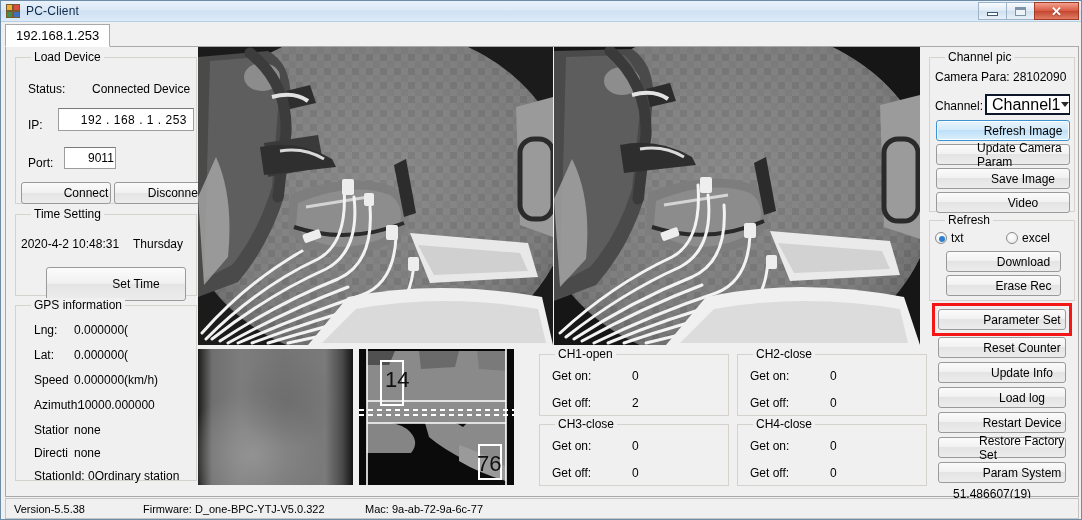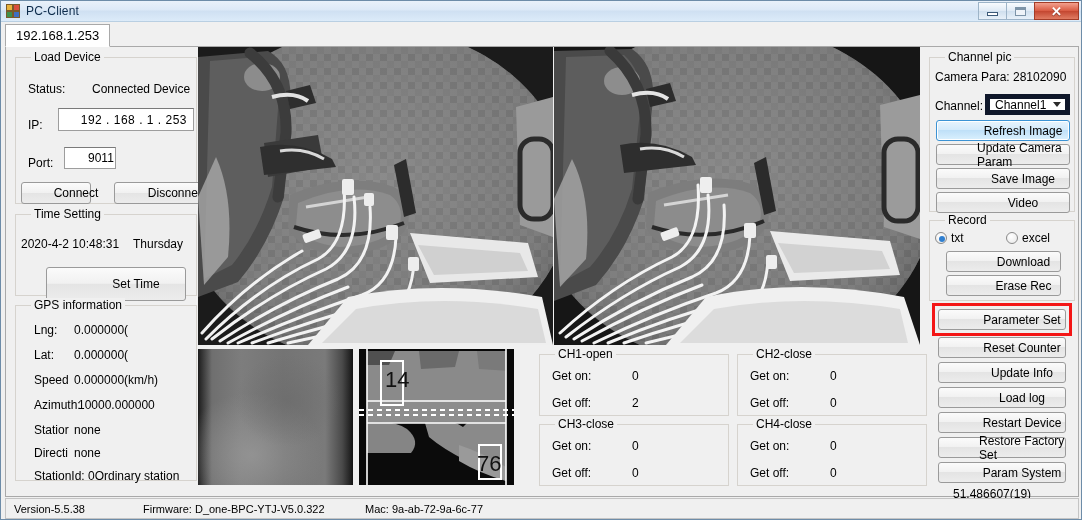--- a/index.html
+++ b/index.html
@@ -131,23 +131,23 @@
     border-top-color: #7a7a7a;
     font-size: 12px;
     display: flex; align-items: center;
   }
   .ipbox { justify-content: flex-end; padding-right: 6px; letter-spacing: .5px; }
   .portbox { padding-left: 23px; }
   
   .combo {
     position: absolute;
     background: #ffffff;
-    border: 5px solid #0f172a;
+    border: 2px solid #0f172a;
     display: flex; align-items: center;
-    font-size: 12px;
+    font-size: 16px;
   }
   .combo .cval { padding-left: 5px; flex: 1; }
   .combo .arrow {
     width: 17px; height: 100%;
     display: flex; align-items: center; justify-content: center;
     background: #ffffff;
   }
   .caret {
     width: 0; height: 0;
     border-left: 4px solid transparent;
@@ -234,21 +234,21 @@
       <div class="legend">Load Device</div>
       <div class="lbl" style="left:12px; top:24px;">Status:</div>
       <div class="val" style="left:76px; top:24px;">Connected Device</div>
 
       <div class="lbl" style="left:12px; top:60px;">IP:</div>
       <div class="textbox ipbox" style="left:42px; top:50px; width:136px; height:23px;">192 . 168 .  1   . 253</div>
 
       <div class="lbl" style="left:12px; top:98px;">Port:</div>
       <div class="textbox portbox" style="left:48px; top:89px; width:52px; height:22px;">9011</div>
 
-      <div class="btn" style="left:5px; top:124px; width:70px; height:22px;">Connect</div>
+      <div class="btn" style="left:5px; top:124px; width:90px; height:22px;">Connect</div>
       <div class="btn" style="left:98px; top:124px; width:87px; height:22px;">Disconnect</div>
     </div>
 
     <div class="group" style="left:9px; top:167px; width:182px; height:82px;">
       <div class="legend">Time Setting</div>
       <div class="val" style="left:5px; top:22px;">2020-4-2  10:48:31</div>
       <div class="val" style="left:117px; top:22px;">Thursday</div>
       <div class="btn" style="left:30px; top:52px; width:140px; height:34px;">Set Time</div>
     </div>
 
@@ -522,21 +522,21 @@
           </span>
       </div>
 
       <div class="btn primary" style="left:6px; top:62px; width:134px; height:21px;">Refresh Image</div>
       <div class="btn" style="left:6px; top:86px; width:134px; height:21px;">Update Camera Param</div>
       <div class="btn" style="left:6px; top:110px; width:134px; height:21px;">Save Image</div>
       <div class="btn" style="left:6px; top:134px; width:134px; height:21px;">Video</div>
     </div>
 
     <div class="group" style="left:923px; top:173px; width:146px; height:81px;">
-      <div class="legend">Record</div>
+      <div class="legend">Refresh</div>
       <div class="radio on" style="left:5px; top:10px;">
         <span class="dot"></span>
         <span>txt</span>
       </div>
       <div class="radio" style="left:76px; top:10px;">
         <span class="dot"></span>
         <span>excel</span>
       </div>
       <div class="btn" style="left:16px; top:30px; width:115px; height:21px;">Download</div>
       <div class="btn" style="left:16px; top:54px; width:115px; height:21px;">Erase Rec</div>

